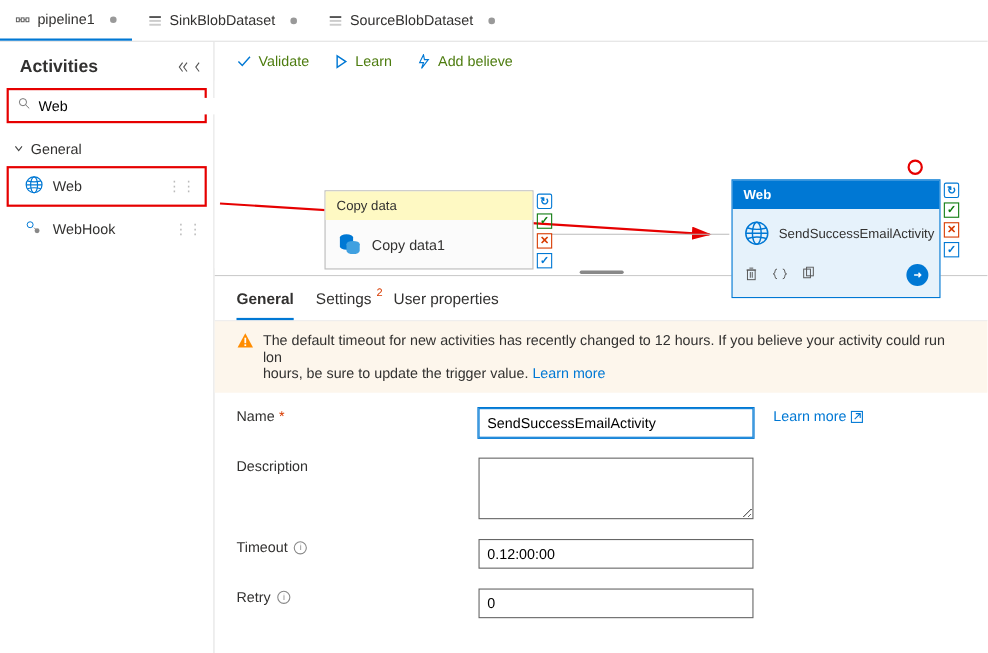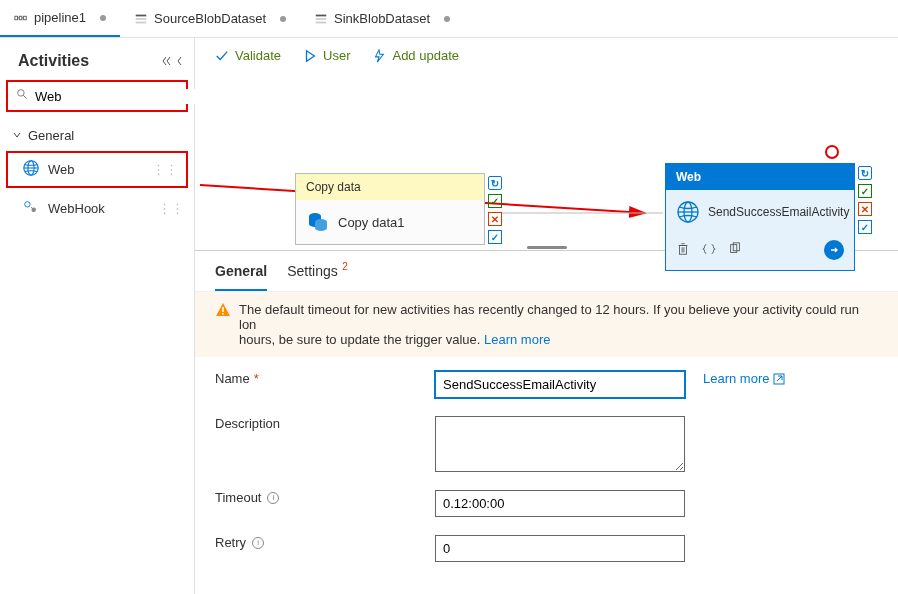--- a/index.html
+++ b/index.html
@@ -80,32 +80,32 @@
       <span class="tab-dot"></span>
     </div>
     <div class="tab">
       <span class="tab-ico">
         <svg viewBox="0 0 16 16">
             <rect x="2" y="3" width="12" height="2" fill="#555"></rect>
             <rect x="2" y="7" width="12" height="2" fill="#ccc"></rect>
             <rect x="2" y="11" width="12" height="2" fill="#ccc"></rect>
           </svg>
       </span>
-      <span>SourceBlobDataset</span>
+      <span>SinkBlobDataset</span>
       <span class="tab-dot"></span>
     </div>
     <div class="tab">
       <span class="tab-ico">
         <svg viewBox="0 0 16 16">
             <rect x="2" y="3" width="12" height="2" fill="#555"></rect>
             <rect x="2" y="7" width="12" height="2" fill="#ccc"></rect>
             <rect x="2" y="11" width="12" height="2" fill="#ccc"></rect>
           </svg>
       </span>
-      <span>SinkBlobDataset</span>
+      <span>SourceBlobDataset</span>
       <span class="tab-dot"></span>
     </div>
   </div>
 
   <div class="main">
     <div class="sidebar">
       <div class="side-hdr">
         <span class="side-title">Activities</span>
         <span class="side-coll">
           <svg width="10" height="10" viewBox="0 0 10 10">
@@ -165,27 +165,27 @@
         <div class="tool">
           <svg width="14" height="14" viewBox="0 0 16 16">
               <path d="M2 8 L6 12 L14 3" fill="none" stroke="#0078d4" stroke-width="1.5"></path>
             </svg>
           <span>Validate</span>
         </div>
         <div class="tool">
           <svg width="14" height="14" viewBox="0 0 16 16">
               <path d="M4 2 L13 8 L4 14 Z" fill="none" stroke="#0078d4" stroke-width="1.5"></path>
             </svg>
-          <span>User</span>
+          <span>Learn</span>
         </div>
         <div class="tool">
           <svg width="14" height="14" viewBox="0 0 16 16">
               <path d="M8 1 L4 9 L8 9 L6 15 L13 6 L9 6 Z" fill="none" stroke="#0078d4" stroke-width="1.2"></path>
             </svg>
-          <span>Add update</span>
+          <span>Add believe</span>
         </div>
       </div>
 
       <div class="canvas">
         <svg class="arrow-svg" width="700" height="260">
           <defs>
               <marker id="arrh" markerWidth="10" markerHeight="10" refX="8" refY="3" orient="auto">
                 <path d="M0,0 L9,3 L0,6 Z" fill="#e60000"></path>
               </marker>
             </defs>
@@ -268,20 +268,21 @@
       </div>
 
       <div class="divider-drag">
           <span></span>
         </div>
 
       <div class="details-pane">
         <div class="details-tabs">
           <div class="dtab active"><span>General</span></div>
           <div class="dtab"><span>Settings</span><span class="badge">2</span></div>
+          <div class="dtab"><span>User properties</span></div>
         </div>
 
         <div class="warn-bar">
           <span>
             <svg width="16" height="16" viewBox="0 0 16 16">
                 <path d="M8 1 L15 14 L1 14 Z" fill="#ff8c00"></path>
                 <rect x="7.2" y="5" width="1.6" height="5" fill="#fff"></rect>
                 <rect x="7.2" y="11" width="1.6" height="1.6" fill="#fff"></rect>
               </svg>
           </span>

